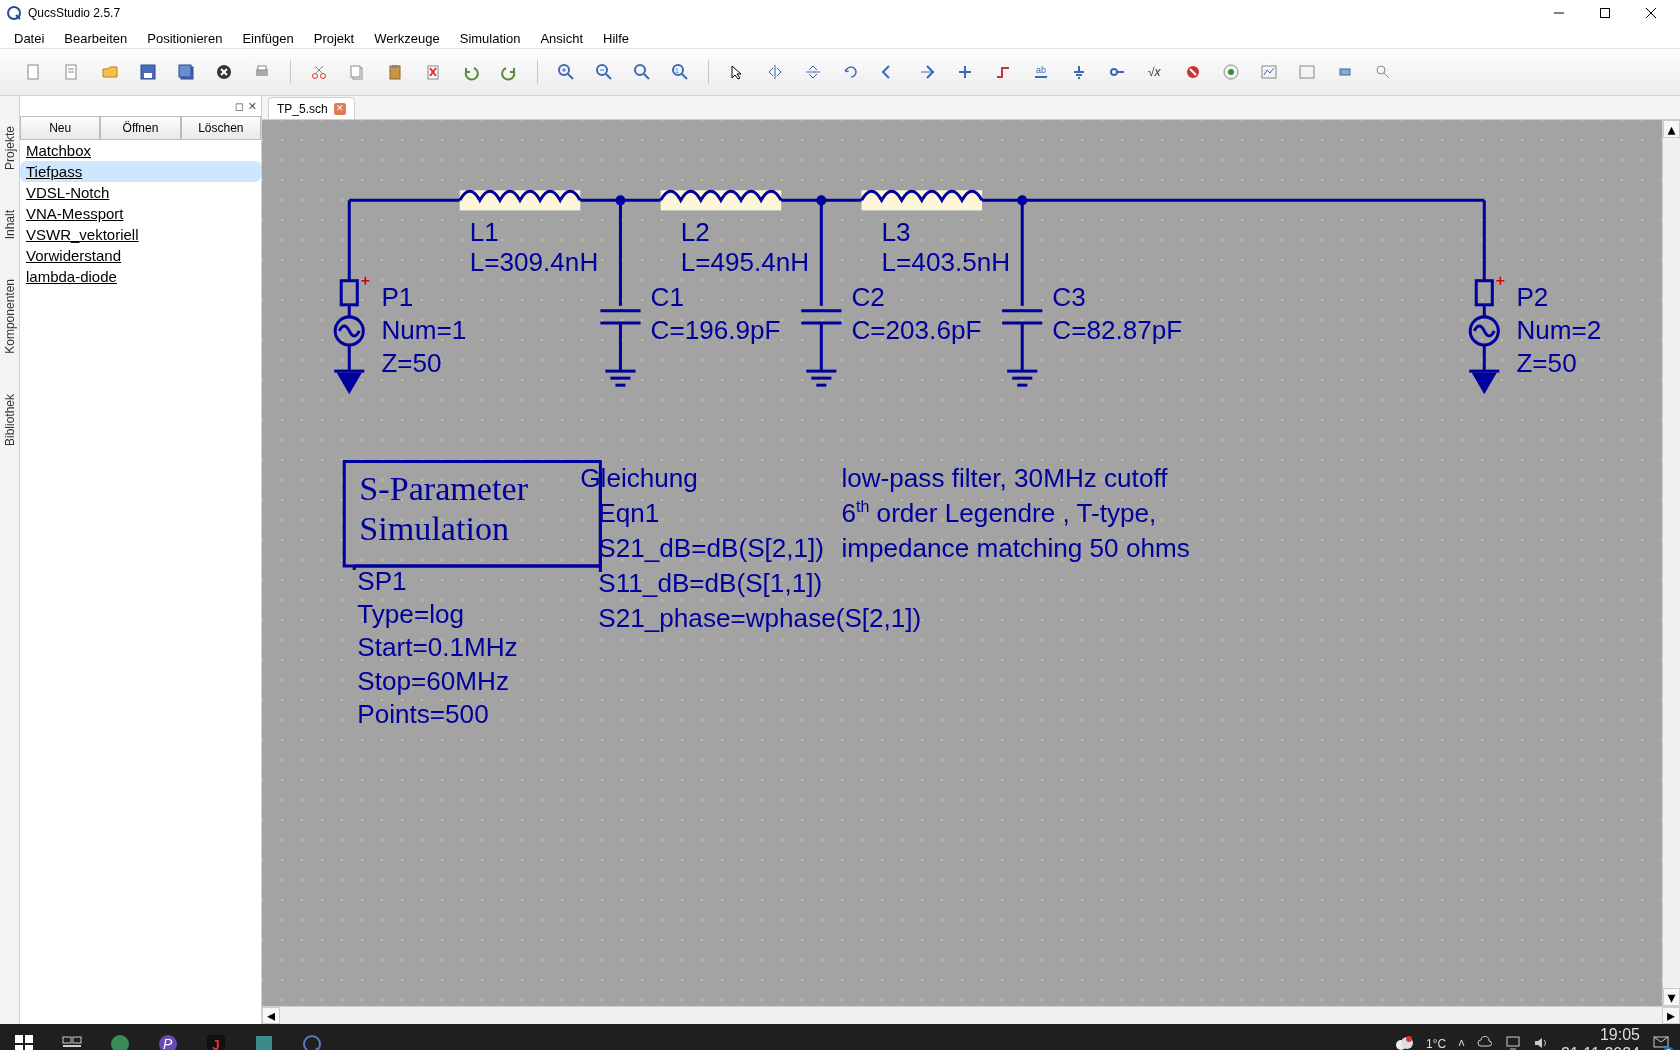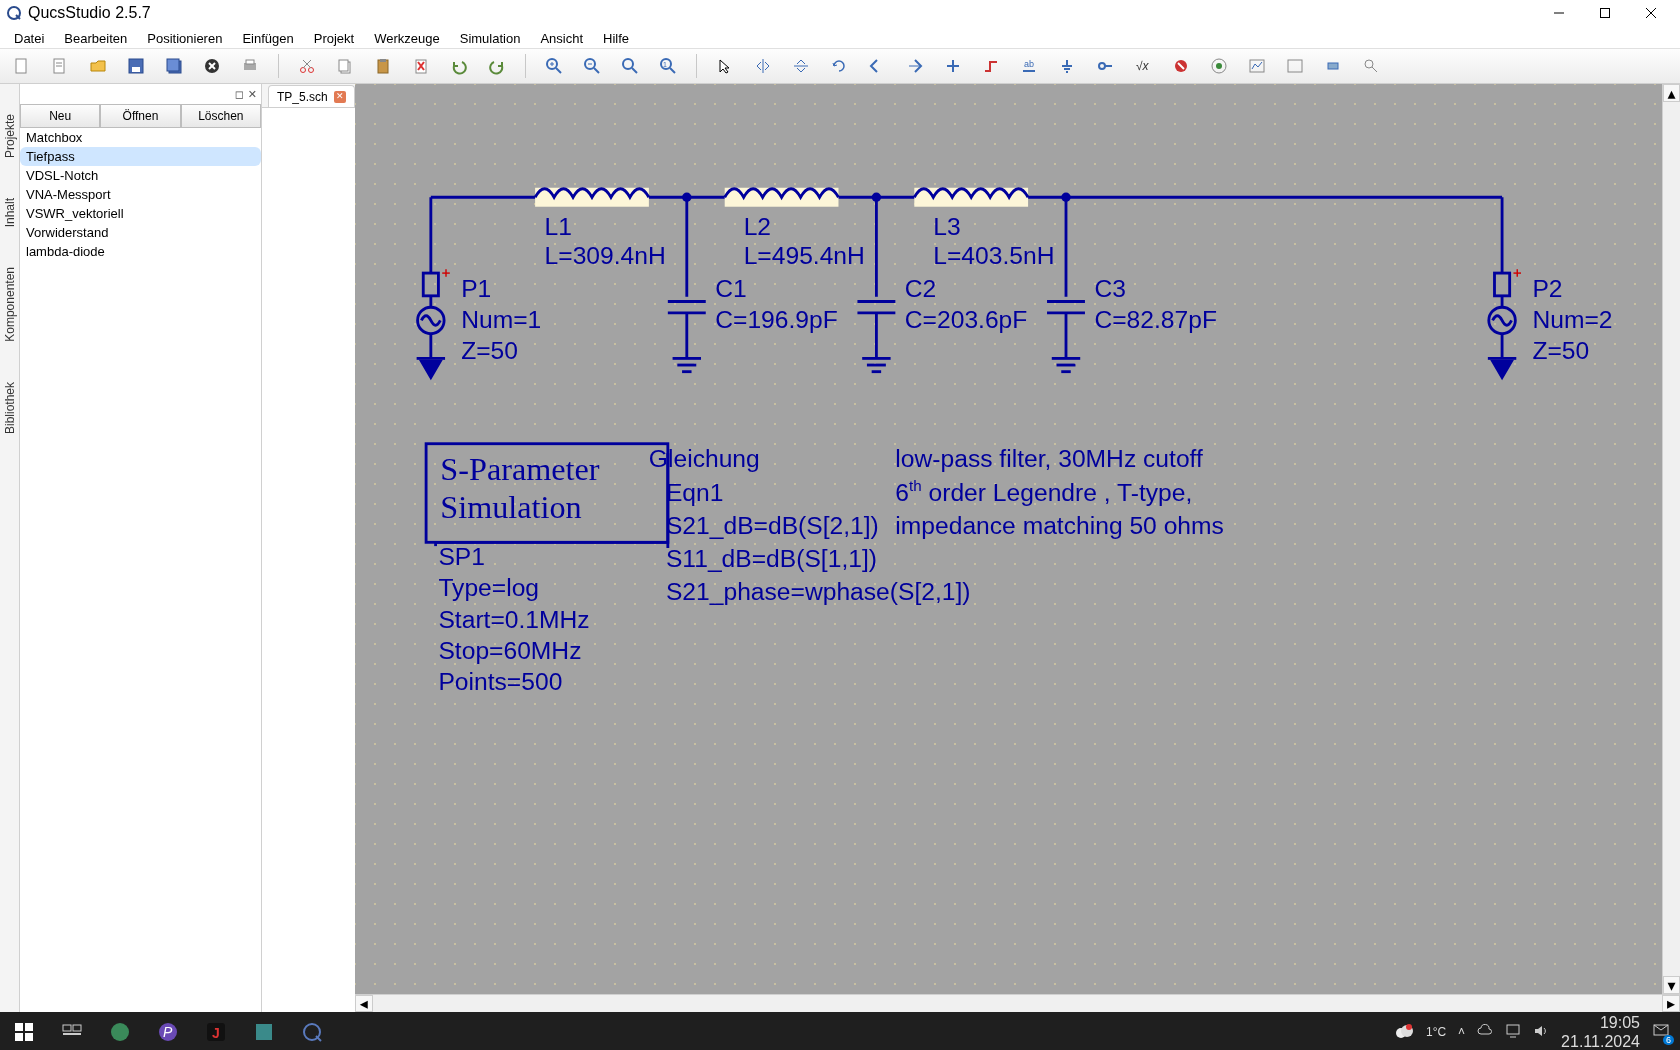--- a/index.html
+++ b/index.html
@@ -1,46 +1,46 @@
 <!DOCTYPE html>
 <html><head>
 <meta charset="utf-8">
 <style>
 * { box-sizing: border-box; margin: 0; padding: 0; font-family: "Segoe UI", Tahoma, sans-serif; }
 html, body { width: 1680px; height: 1050px; overflow: hidden; background: #fff; }
 
 
-.titlebar { height: 26px; display: flex; align-items: center; padding: 0 6px; font-size: 16px; color: #000; }
+.titlebar { height: 26px; display: flex; align-items: center; padding: 0 6px; font-size: 12px; color: #000; }
 .titlebar .logo { width: 16px; height: 16px; margin-right: 6px; display:inline-flex; align-items:center; justify-content:center; }
 .titlebar .spacer { flex: 1; }
 .winbtn { width: 46px; height: 26px; display: inline-flex; align-items: center; justify-content: center; }
 
 
 .menubar { height: 22px; display: flex; align-items: flex-end; padding: 0 4px; font-size: 13px; }
 .menubar span { padding: 2px 10px; }
 
 
-.toolbar { height: 36px; background: linear-gradient(#fdfdfd,#ececec); border-top:1px solid #e0e0e0; border-bottom:1px solid #cfcfcf; display:flex; align-items:center; padding: 0 8px; gap:10px; }
+.toolbar { height: 48px; background: linear-gradient(#fdfdfd,#ececec); border-top:1px solid #e0e0e0; border-bottom:1px solid #cfcfcf; display:flex; align-items:center; padding: 0 20px; gap:10px; }
 .tb-btn { width: 28px; height: 28px; display:inline-flex; align-items:center; justify-content:center; border-radius:3px; }
 .tb-sep { width:1px; height:24px; background:#c8c8c8; margin:0 4px; }
 
 
 .body-area { display:flex; height: calc(100% - 26px - 22px - 34px - 40px); }
 .side-tabs { width: 20px; background:#f4f4f4; border-right:1px solid #d0d0d0; display:flex; flex-direction:column; align-items:center; padding-top:30px; gap:40px; }
 .side-tabs span { writing-mode: vertical-rl; transform: rotate(180deg); font-size:12px; color:#333; }
 
 .left-panel { width: 242px; border-right:1px solid #d0d0d0; display:flex; flex-direction:column; }
 .panel-header { height:20px; display:flex; justify-content:flex-end; align-items:center; padding:0 4px; gap:4px; font-size:11px; color:#555;}
 .btn-row { display:flex; }
 .btn-row button { flex:1; height:24px; font-size:12px; background:linear-gradient(#fdfdfd,#e8e8e8); border:1px solid #bdbdbd; }
-.proj-list { flex:1; overflow:auto; font-size:13px; }
+.proj-list { flex:1; overflow:auto; font-size:15px;text-decoration:underline; }
 .proj-item { padding:2px 6px; }
 .proj-item.selected { background:#cfe6ff;border-radius:6px; }
 
-.editor { flex:1; display:flex; flex-direction:row; position:relative; }
+.editor { flex:1; display:flex; flex-direction:column; position:relative; }
 .tabstrip { height:24px; background:#f4f4f4; border-bottom:1px solid #cfcfcf; display:flex; align-items:flex-end; padding-left:6px; }
 .tab { height:22px; background:#fff; border:1px solid #cfcfcf; border-bottom:none; padding:2px 8px; font-size:12px; display:flex; align-items:center; gap:6px; border-radius:4px 4px 0 0;}
 .tab .close { width:12px;height:12px; background:#e27a53; border-radius:2px; display:inline-flex;align-items:center;justify-content:center; color:#fff; font-size:9px; line-height:1;}
 
 .canvas-wrap { flex:1; position:relative; overflow:hidden; }
 .canvas { position:absolute; inset:0; background:#a3a3a3; }
 .dots { position:absolute; inset:0; background-image: radial-gradient(#c7bfa0 1px, transparent 1px); background-size: 20px 20px; background-position: 10px 10px; }
 
 svg.schema { position:absolute; inset:0; }
 .wire { stroke:#00009c; stroke-width:3; fill:none; }

